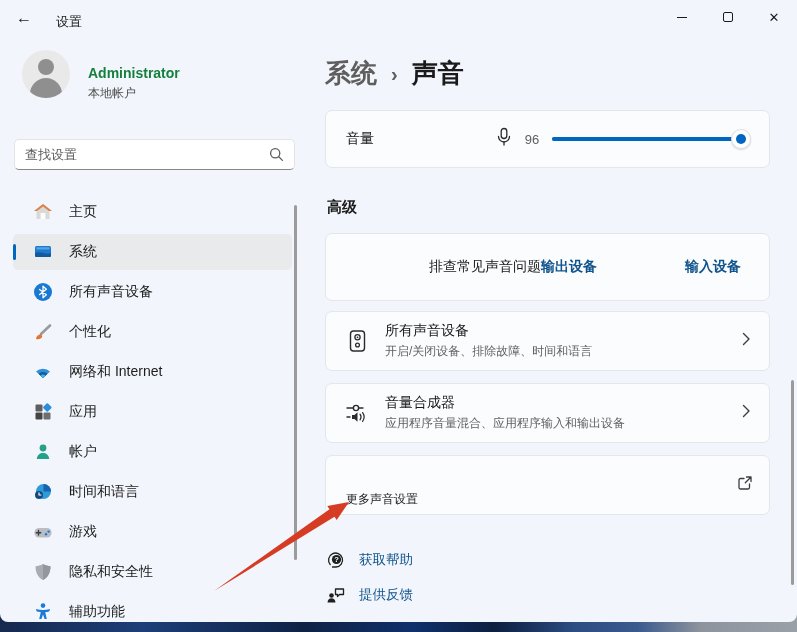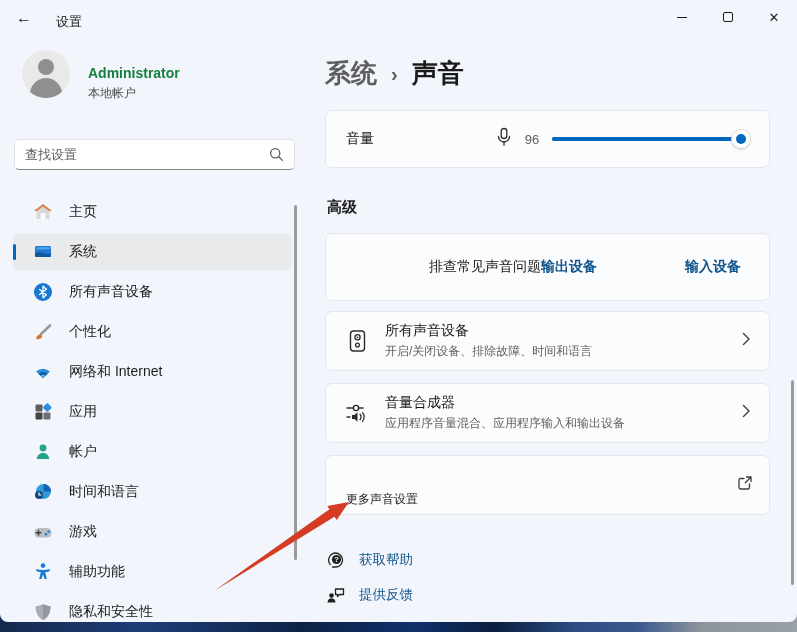--- a/index.html
+++ b/index.html
@@ -214,35 +214,35 @@
               <circle cx="13" cy="12.2" r="1.2" fill="#1b79d8"></circle>
               <circle cx="15.6" cy="9.6" r="1.2" fill="#1b79d8"></circle>
             </svg>
           </span>
         <span class="nav-label">游戏</span>
       </div>
       <div class="nav-item">
 
         <span class="nav-icon">
             <svg width="20" height="20" viewBox="0 0 20 20">
+              <path d="M10 2 C12.5 3.4 15 4 17.5 4.2 C17.5 10.5 15 15.5 10 18 C5 15.5 2.5 10.5 2.5 4.2 C5 4 7.5 3.4 10 2 Z" fill="#a9acb2"></path>
+              <path d="M10 2 C12.5 3.4 15 4 17.5 4.2 C17.5 10.5 15 15.5 10 18 Z" fill="#93979e"></path>
+            </svg>
+          </span>
+        <span class="nav-label">隐私和安全性</span>
+      </div>
+      <div class="nav-item">
+
+        <span class="nav-icon">
+            <svg width="20" height="20" viewBox="0 0 20 20">
               <circle cx="10" cy="3.6" r="2.3" fill="#1b79d8"></circle>
               <path d="M3 7 C7.5 8.4 12.5 8.4 17 7 L16.4 9.3 C14.5 9.9 13.4 10.1 12.2 10.3 L13.8 17 L11.6 17 L10 12.5 L8.4 17 L6.2 17 L7.8 10.3 C6.6 10.1 5.5 9.9 3.6 9.3 Z" fill="#1b79d8"></path>
             </svg>
           </span>
         <span class="nav-label">辅助功能</span>
-      </div>
-      <div class="nav-item">
-
-        <span class="nav-icon">
-            <svg width="20" height="20" viewBox="0 0 20 20">
-              <path d="M10 2 C12.5 3.4 15 4 17.5 4.2 C17.5 10.5 15 15.5 10 18 C5 15.5 2.5 10.5 2.5 4.2 C5 4 7.5 3.4 10 2 Z" fill="#a9acb2"></path>
-              <path d="M10 2 C12.5 3.4 15 4 17.5 4.2 C17.5 10.5 15 15.5 10 18 Z" fill="#93979e"></path>
-            </svg>
-          </span>
-        <span class="nav-label">隐私和安全性</span>
       </div>
     </div>
     <div class="side-scroll"></div>
   </div>
 
   <div class="main">
     <div class="breadcrumb">
       <span class="bc-parent">系统</span>
       <span class="bc-sep">›</span>
       <span class="bc-current">声音</span>

